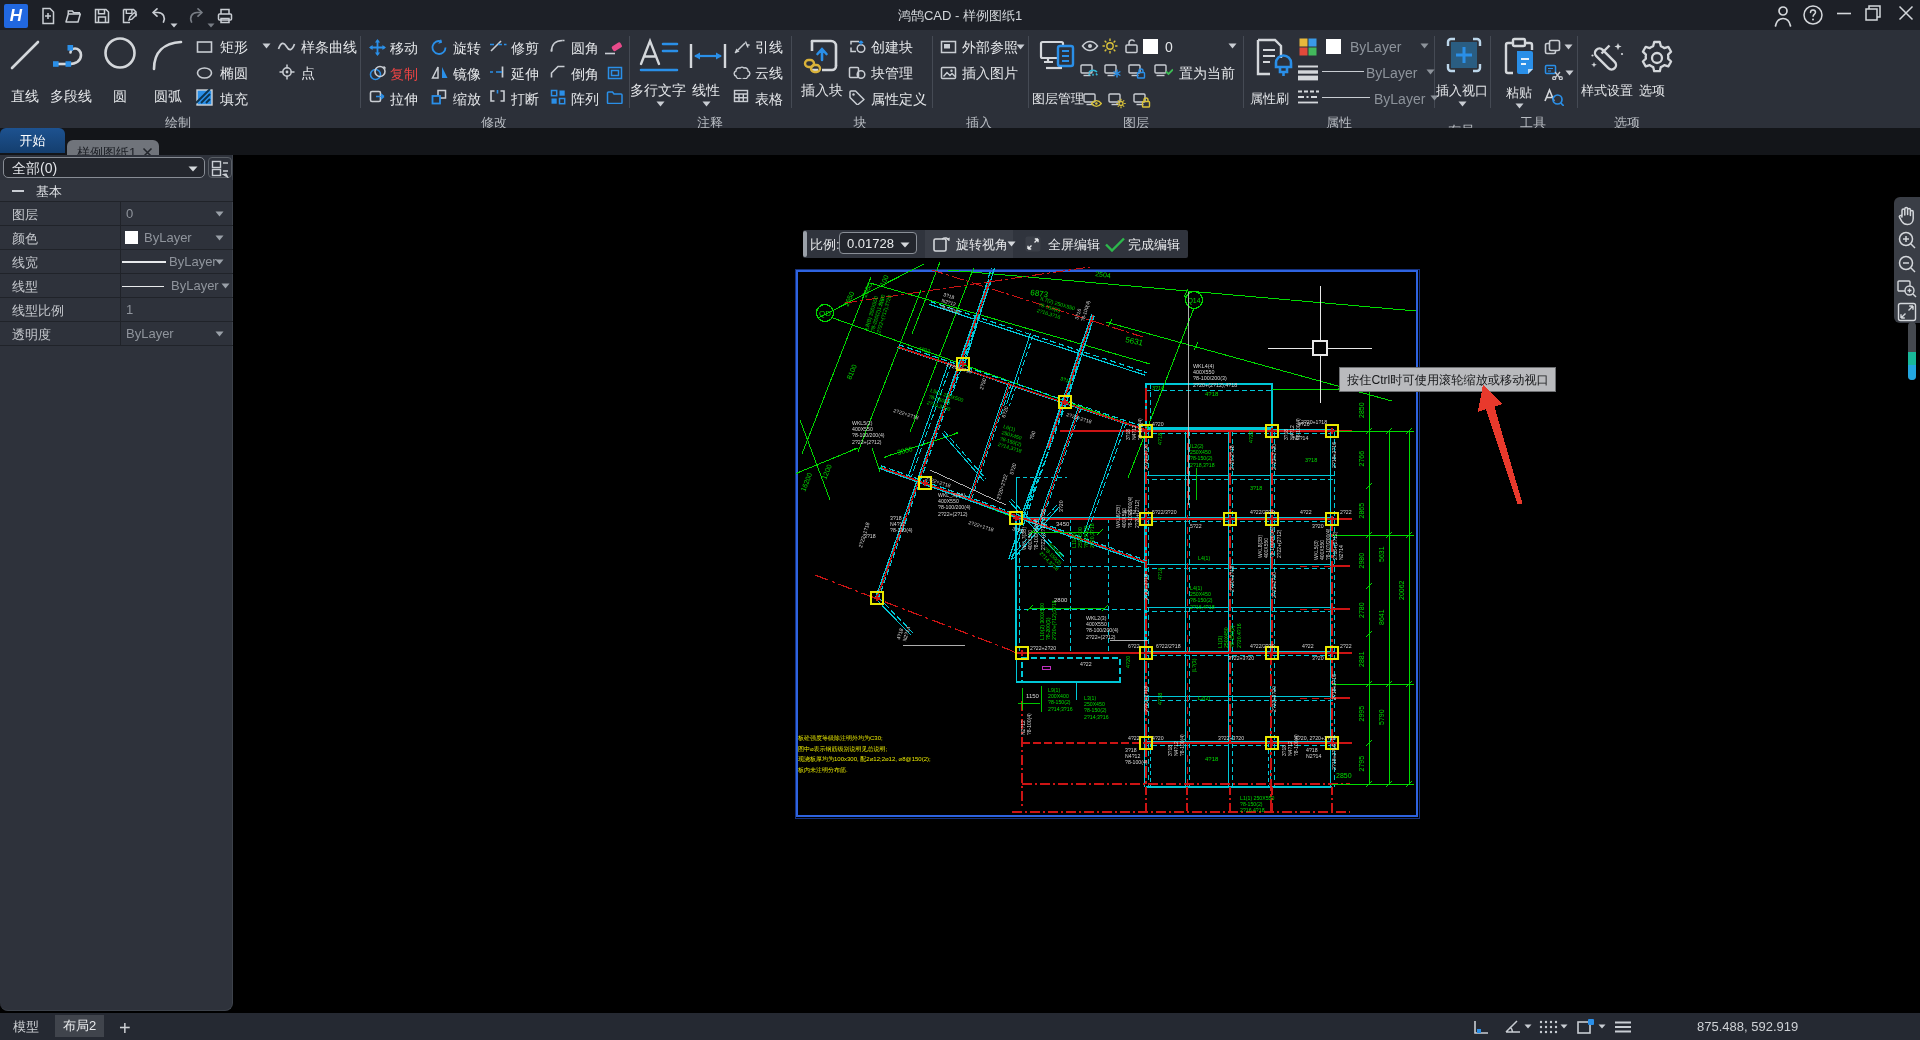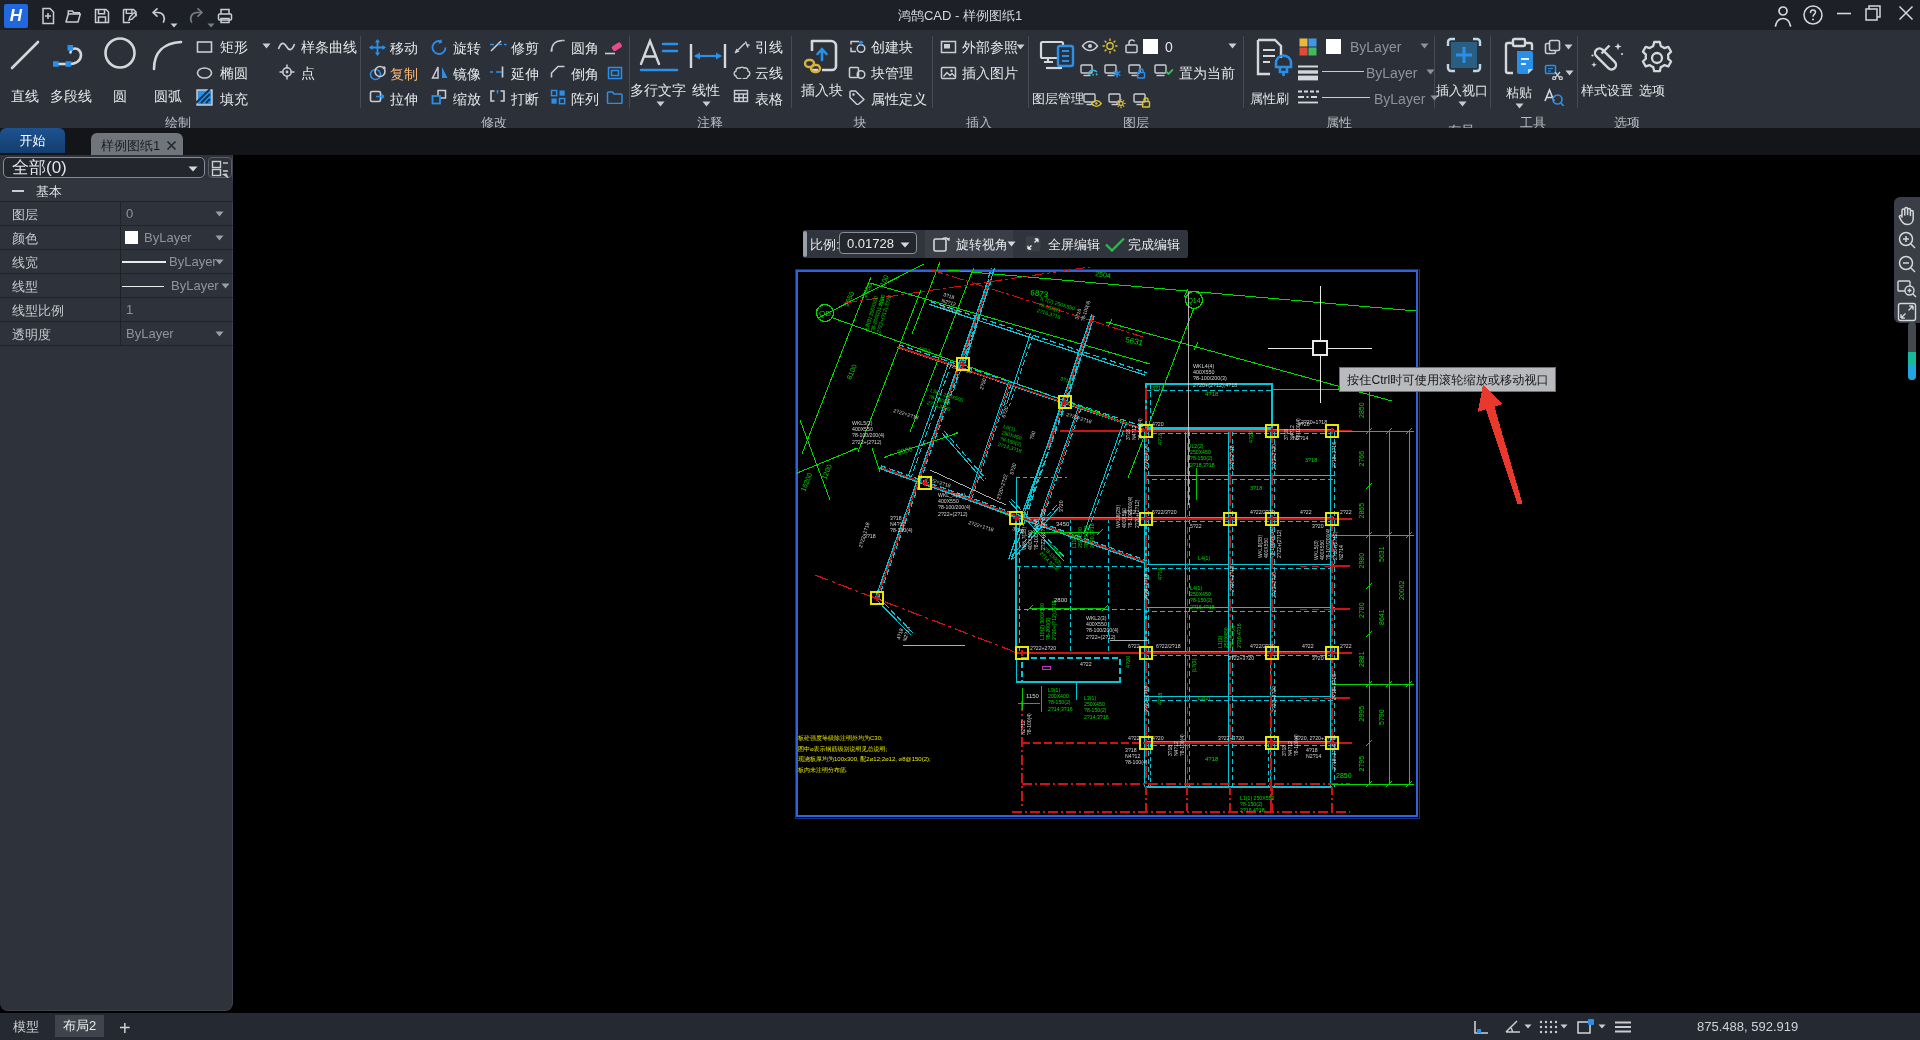--- a/index.html
+++ b/index.html
@@ -132,21 +132,21 @@
       <div style="position:absolute;left:369px;top:9px;line-height:0;"><svg width="17" height="17" viewBox="0 0 17 17" fill="none" xmlns="http://www.w3.org/2000/svg">
           <path d="M8.5 1.5v14M1.5 8.5h14" stroke="#2a8fe8" stroke-width="1.8"></path>
           <path d="M8.5 0l2.6 3.6H5.9zM8.5 17l2.6-3.6H5.9zM0 8.5l3.6-2.6v5.2zM17 8.5l-3.6-2.6v5.2z" fill="#2a8fe8"></path>
         </svg></div>
       <div style="position:absolute;left:390px;top:10px;font-size:14px;color:#e4e6e9;white-space:nowrap;">移动</div>
       <div style="position:absolute;left:369px;top:35px;line-height:0;"><svg width="18" height="16" viewBox="0 0 18 16" fill="none" xmlns="http://www.w3.org/2000/svg">
           <circle cx="6.5" cy="9.5" r="5" stroke="#2a8fe8" stroke-width="1.6"></circle>
           <circle cx="11" cy="6.5" r="5" stroke="#c9cdd3" stroke-width="1.6"></circle>
           <path d="M14.5 1.5l2 2" stroke="#c9cdd3" stroke-width="1.6"></path>
         </svg></div>
-      <div style="position:absolute;left:390px;top:36px;font-size:14px;color:#fdba74;white-space:nowrap;">复制</div>
+      <div style="position:absolute;left:390px;top:36px;font-size:14px;color:#ef4444;white-space:nowrap;">复制</div>
       <div style="position:absolute;left:369px;top:59px;line-height:0;"><svg width="18" height="15" viewBox="0 0 18 15" fill="none" xmlns="http://www.w3.org/2000/svg">
           <rect x="1.5" y="2.5" width="10" height="10" rx="1.5" stroke="#c9cdd3" stroke-width="1.6"></rect>
           <path d="M7 7.5h8M15 7.5l-3-2.4M15 7.5l-3 2.4" stroke="#2a8fe8" stroke-width="1.6"></path>
         </svg></div>
       <div style="position:absolute;left:390px;top:61px;font-size:14px;color:#e4e6e9;white-space:nowrap;">拉伸</div>
       <div style="position:absolute;left:431px;top:9px;line-height:0;"><svg width="17" height="17" viewBox="0 0 17 17" fill="none" xmlns="http://www.w3.org/2000/svg">
           <path d="M14.5 8.5a6.5 6.5 0 1 1-4-6" stroke="#2a8fe8" stroke-width="1.8" fill="none"></path>
           <path d="M10 0l1 3.8-3.8 1z" fill="#2a8fe8"></path>
         </svg></div>
       <div style="position:absolute;left:453px;top:10px;font-size:14px;color:#e4e6e9;white-space:nowrap;">旋转</div>
@@ -437,21 +437,21 @@
         </svg></div>
       <div style="position:absolute;left:1581px;top:52px;font-size:13px;color:#e4e6e9;white-space:nowrap;">样式设置</div>
       <div style="position:absolute;left:1637px;top:8px;line-height:0;"><svg width="40" height="40" viewBox="0 0 40 40" fill="none" xmlns="http://www.w3.org/2000/svg">
           <path d="M17.2 4h5.6l1 4.1a12 12 0 0 1 3.5 2l4-1.3 2.8 4.9-3 2.9a12 12 0 0 1 0 4l3 2.9-2.8 4.9-4-1.3a12 12 0 0 1-3.5 2l-1 4.1h-5.6l-1-4.1a12 12 0 0 1-3.5-2l-4 1.3-2.8-4.9 3-2.9a12 12 0 0 1 0-4l-3-2.9 2.8-4.9 4 1.3a12 12 0 0 1 3.5-2z" stroke="#d4d7db" stroke-width="2.3" stroke-linejoin="round"></path>
           <circle cx="20" cy="20" r="5" stroke="#d4d7db" stroke-width="2.3"></circle>
         </svg></div>
       <div style="position:absolute;left:1639px;top:52px;font-size:13px;color:#e4e6e9;white-space:nowrap;">选项</div>
     </div>
     <div style="position:absolute;left:0;top:128px;width:1920px;height:27px;background:#131519;">
       <div style="position:absolute;left:0;top:0;width:65px;height:25px;background:linear-gradient(#1d5290,#143e6e);border-radius:6px 6px 0 0;color:#fff;font-size:13px;text-align:center;line-height:25px;">开始</div>
-      <div style="position:absolute;left:67px;top:5px;width:92px;height:25px;background:#70747b;border-radius:6px 6px 0 0;color:#1b1e24;font-size:13px;line-height:25px;margin-left:24px;">
+      <div style="position:absolute;left:67px;top:12px;width:92px;height:25px;background:#70747b;border-radius:6px 6px 0 0;color:#1b1e24;font-size:13px;line-height:25px;">
         <span style="position:absolute;left:10px;">样例图纸1</span>
         <span style="position:absolute;left:75px;top:7px;line-height:0;"><svg width="11" height="11" viewBox="0 0 11 11" fill="none" xmlns="http://www.w3.org/2000/svg">
             <path d="M1.5 1.5l8 8M9.5 1.5l-8 8" stroke="#23262c" stroke-width="1.6"></path>
           </svg></span>
       </div>
     </div>
     <div style="position:absolute;left:233px;top:155px;width:1687px;height:858px;background:#000;"></div>
     <svg style="position:absolute;left:233px;top:155px;" width="1687" height="858" viewBox="233 155 1687 858" xmlns="http://www.w3.org/2000/svg" fill="none" shape-rendering="crispEdges">
       <rect x="795.0" y="269.0" width="624.0" height="549.0" fill="none" stroke="#16327e" stroke-width="1.0"></rect>
       <rect x="797.0" y="271.0" width="620.0" height="545.0" fill="none" stroke="#2e63e0" stroke-width="2.6"></rect>
@@ -909,21 +909,21 @@
       <line x1="1268.0" y1="348.0" x2="1313.0" y2="348.0" stroke="#e8e8e8" stroke-width="1.0"></line>
       <line x1="1327.0" y1="348.0" x2="1372.0" y2="348.0" stroke="#e8e8e8" stroke-width="1.0"></line>
       <line x1="1320.0" y1="286.0" x2="1320.0" y2="341.0" stroke="#e8e8e8" stroke-width="1.0"></line>
       <line x1="1320.0" y1="355.0" x2="1320.0" y2="403.0" stroke="#e8e8e8" stroke-width="1.0"></line>
       <rect x="1313.0" y="341.0" width="14.0" height="14.0" fill="none" stroke="#e8e8e8" stroke-width="1.4"></rect>
       <rect x="1339" y="367" width="216" height="24" fill="#b9babd" stroke="#6e7073" stroke-width="1"></rect>
       <text x="1347.0" y="383.5" fill="#17181a" font-size="12.2" font-family="Liberation Sans, sans-serif" text-anchor="start">按住Ctrl时可使用滚轮缩放或移动视口</text>
       <path d="M1483 385 L1502.5 404 L1494.4 406.6 L1522.4 503.3 L1517.6 504.7 L1485.8 409.3 L1477.7 411.8 Z" fill="#e8392c"></path>
     </svg>
     <div style="position:absolute;left:0;top:155px;width:233px;height:856px;background:#2e323b;border-right:1px solid #3d424b;border-bottom:1px solid #3d424b;border-radius:0 0 8px 8px;box-sizing:border-box;">
-      <div style="position:absolute;left:3px;top:2px;width:202px;height:21px;background:#23262d;border:1px solid #878c94;border-radius:5px;color:#e2e4e8;font-size:17px;line-height:20px;">
+      <div style="position:absolute;left:3px;top:2px;width:202px;height:21px;background:#23262d;border:1px solid #878c94;border-radius:5px;color:#e2e4e8;font-size:14px;line-height:20px;">
         <span style="position:absolute;left:8px;">全部(0)</span>
         <span style="position:absolute;left:184px;top:8px;line-height:0;"><svg width="10" height="6" viewBox="0 0 10 6" fill="none" xmlns="http://www.w3.org/2000/svg">
             <path d="M0.5 0.5h9L5.0 5.5z" fill="#d4d7db"></path>
           </svg></span>
       </div>
       <div style="position:absolute;left:208px;top:2px;width:24px;height:21px;border:1px solid #5a5f66;border-radius:4px;">
         <span style="position:absolute;left:1px;top:0;line-height:0;"><svg width="20" height="20" viewBox="0 0 20 20" fill="none" xmlns="http://www.w3.org/2000/svg">
             <rect x="2.5" y="3.5" width="8" height="6" stroke="#c9cdd3" stroke-width="1.4"></rect>
             <path d="M13 5h5" stroke="#c9cdd3" stroke-width="1.4"></path>
             <rect x="2.5" y="11.5" width="8" height="6" stroke="#c9cdd3" stroke-width="1.4"></rect>

